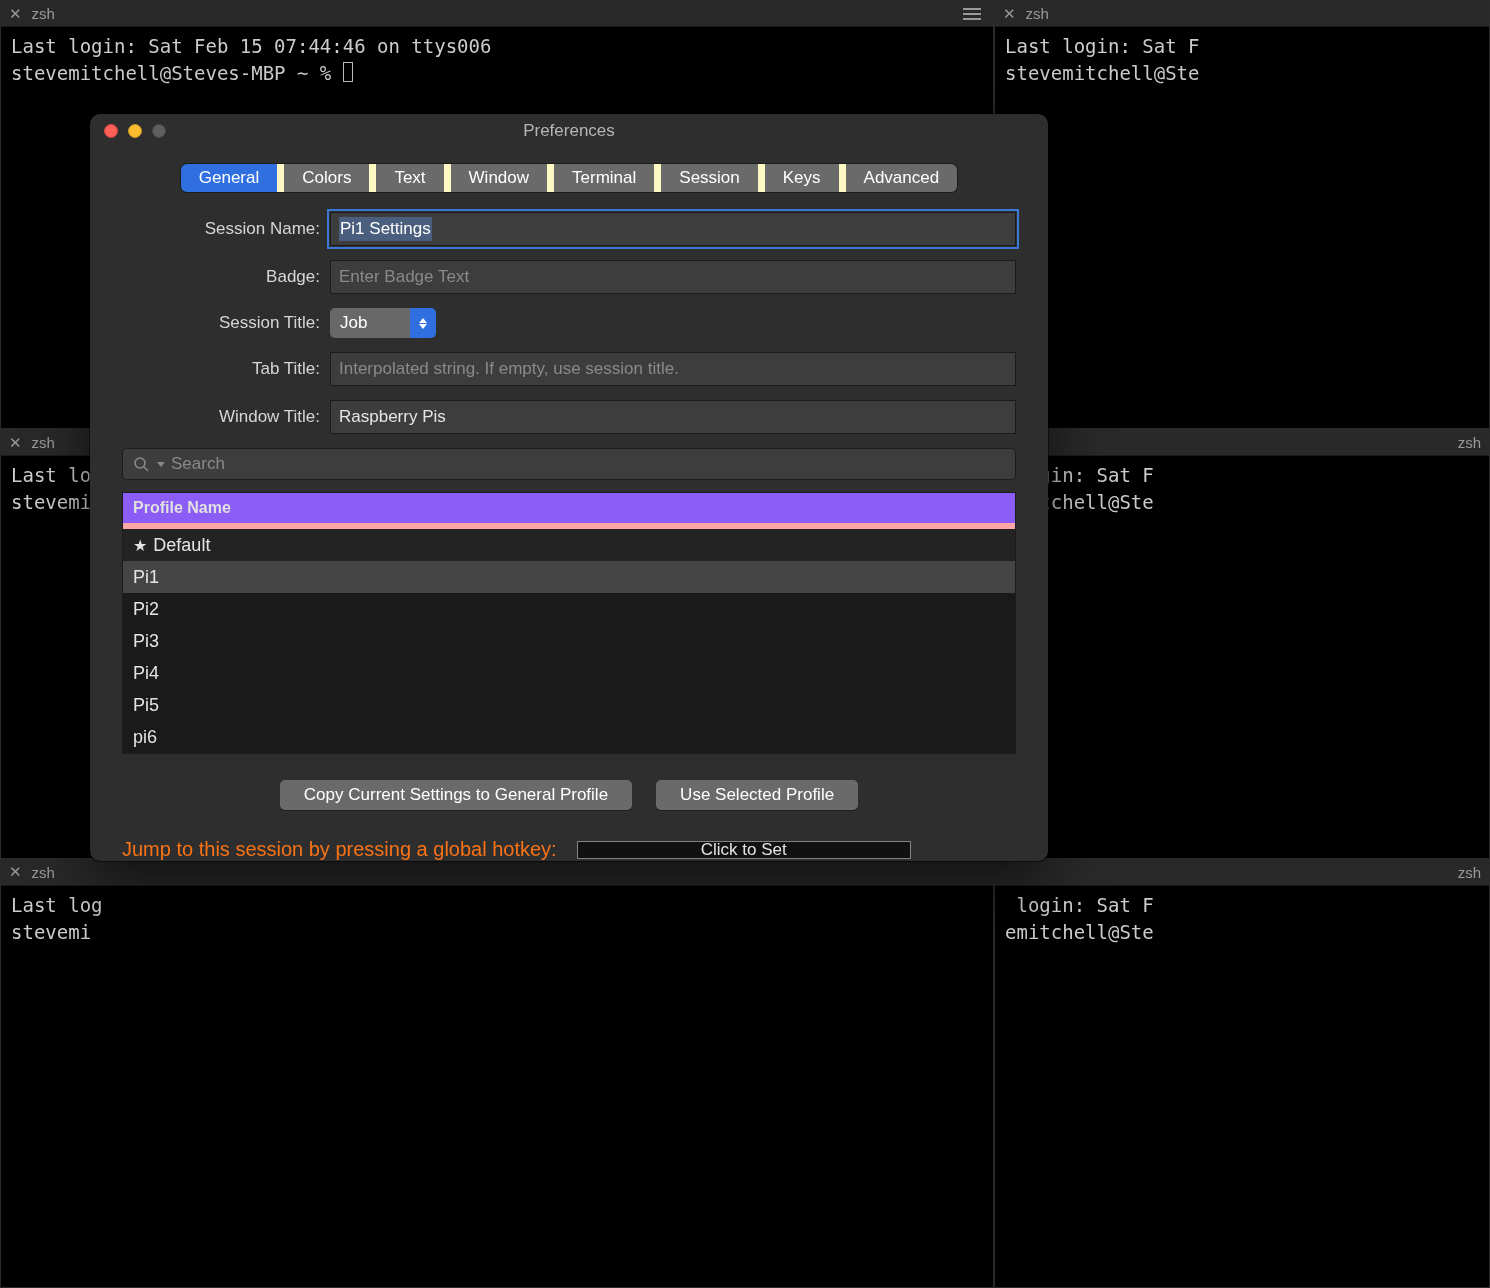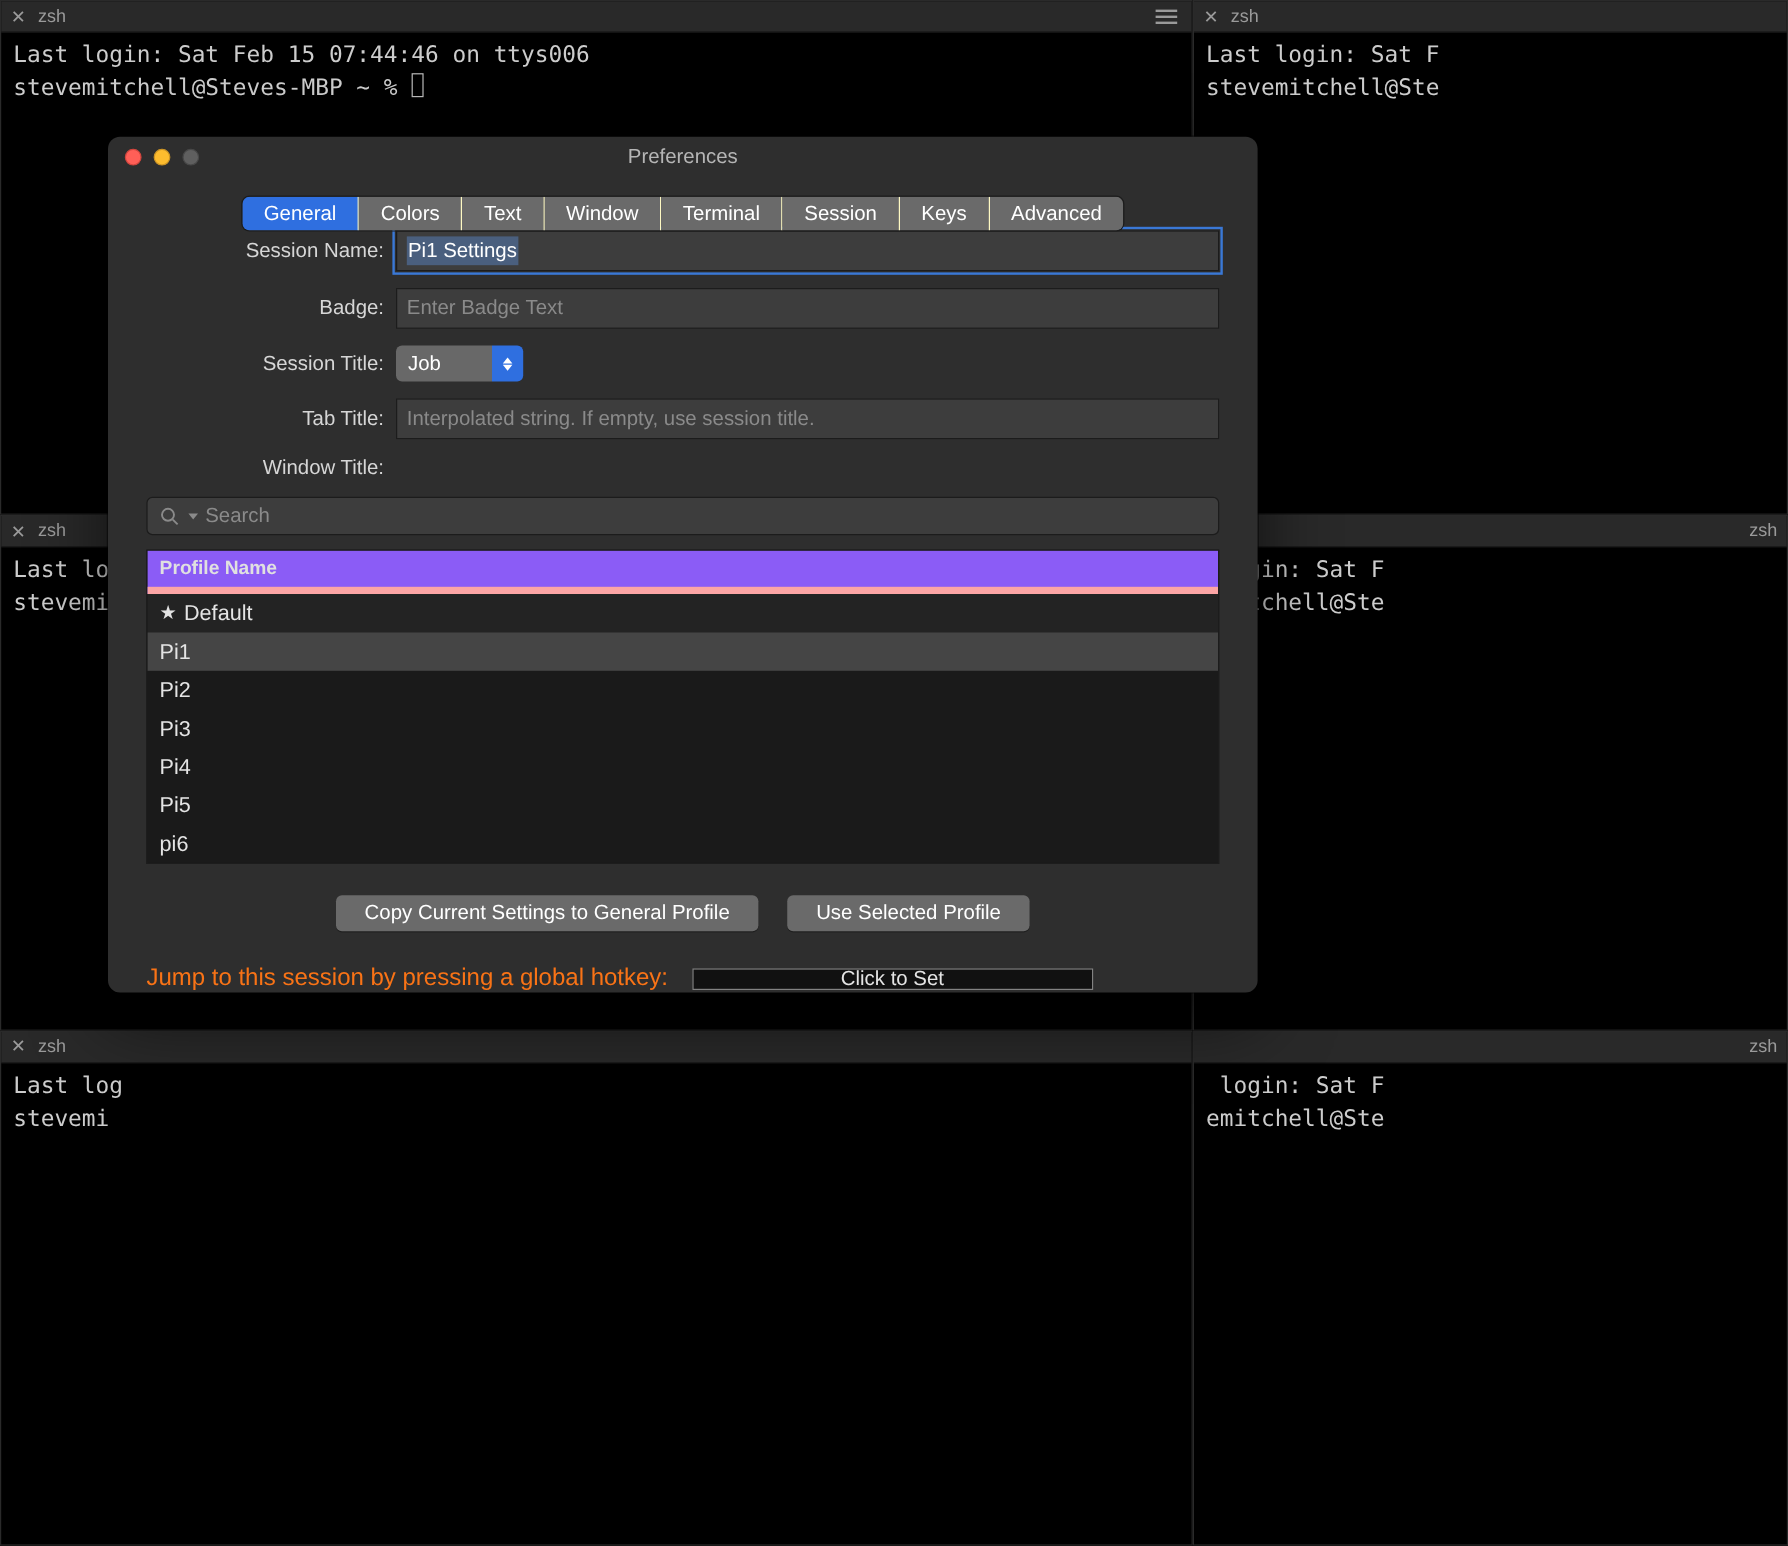--- a/index.html
+++ b/index.html
@@ -60,28 +60,28 @@
     display: flex;
     border-radius: 6px;
     overflow: hidden;
     box-shadow: 0 0 0 1px #1c1c1c;
   }
   .seg-tab {
     background: #6a6a6a;
     color: #fff;
     font-size: 17px;
     padding: 4px 18px;
-    border-right: 1px solid #fef9c3;
+    border-right: 7px solid #fef9c3;
     cursor: default;
   }
   .seg-tab:last-child { border-right: none; }
   .seg-tab.active { background: #2f6fe0; }
   .tabs-line { position: absolute; left: -32px; right: -32px; top: 50%; height: 1px; background: #474747; z-index: -1; }
 
-  .form { display: grid; grid-template-columns: 198px 1fr; row-gap: 14px; column-gap: 10px; align-items: center; }
+  .form { margin-top: 20px; display: grid; grid-template-columns: 198px 1fr; row-gap: 14px; column-gap: 10px; align-items: center; }
   .form-label { color: #d6d6d6; font-size: 17px; text-align: right; }
   .text-input {
     width: 100%; height: 34px; background: #3d3d3d; border: 1px solid #1c1c1c; border-radius: 0; color: #e5e5e5; font-size: 17px; padding: 0 8px;
     font-family: inherit;
   }
   .text-input::placeholder { color: #8a8a8a; }
   .text-input.focus {
     outline: 2px solid #3a78d6;
     outline-offset: 1px;
   }
@@ -232,20 +232,21 @@
       <div class="form-label">Session Title:</div>
       <div class="select-wrap">
         <div class="select-box">Job</div>
         <div class="select-arrow"></div>
       </div>
 
       <div class="form-label">Tab Title:</div>
       <input class="text-input" placeholder="Interpolated string. If empty, use session title." style="">
 
       <div class="form-label">Window Title:</div>
+      <input class="text-input" value="Raspberry Pis" style="">
     </div>
 
     <div class="search-row">
       <div class="search-box">
         <svg viewBox="0 0 16 16" fill="none" stroke="#8a8a8a" stroke-width="1.6">
             <circle cx="7" cy="7" r="5"></circle>
             <line x1="11" y1="11" x2="15" y2="15"></line>
           </svg>
         <span class="chev"></span>
         <span>Search</span>

